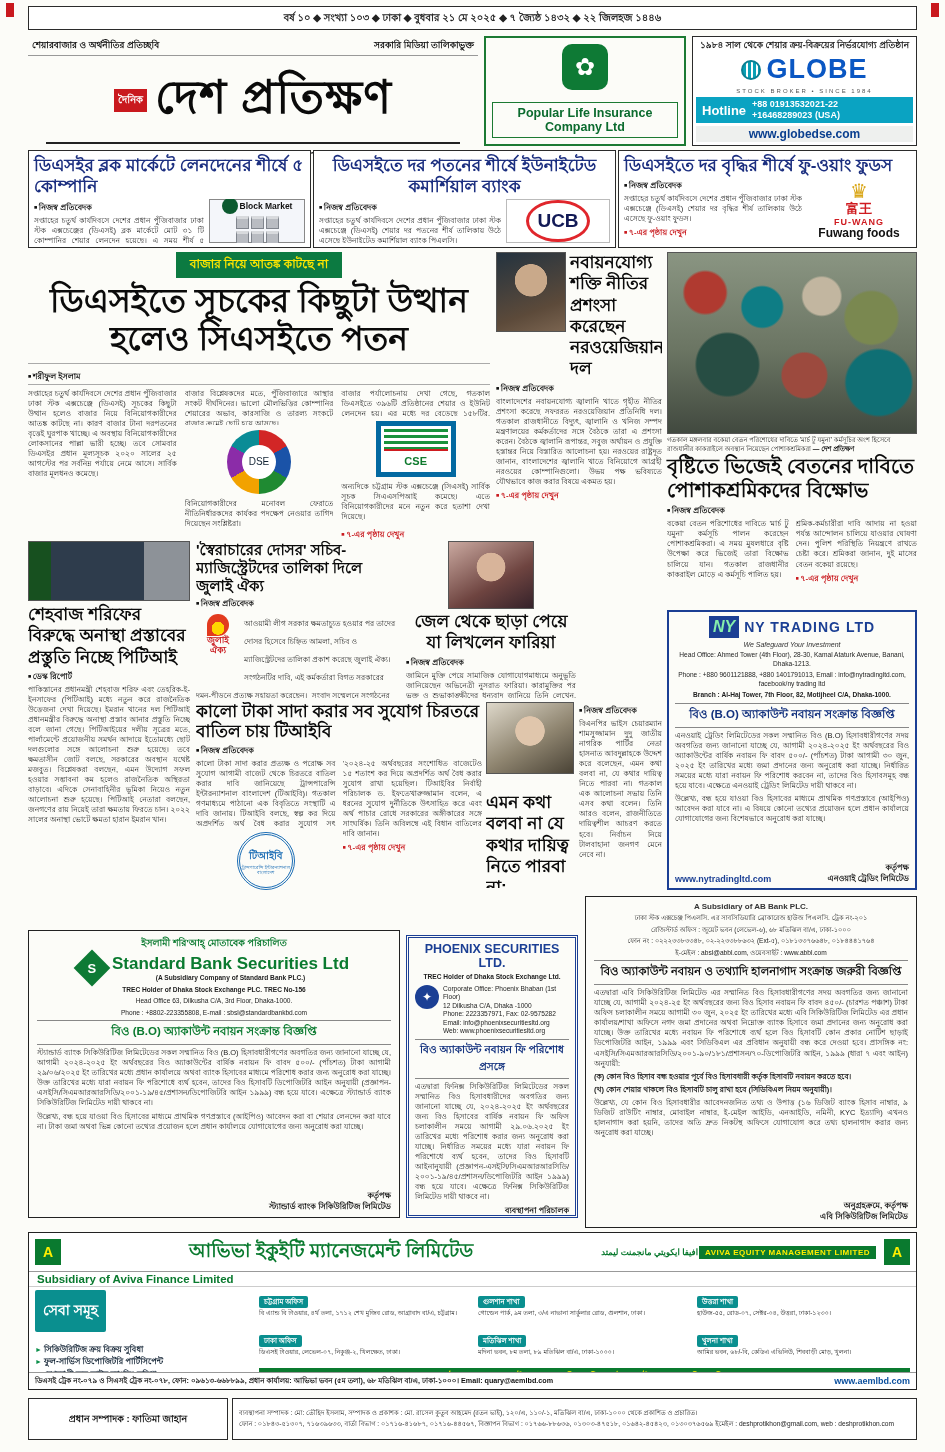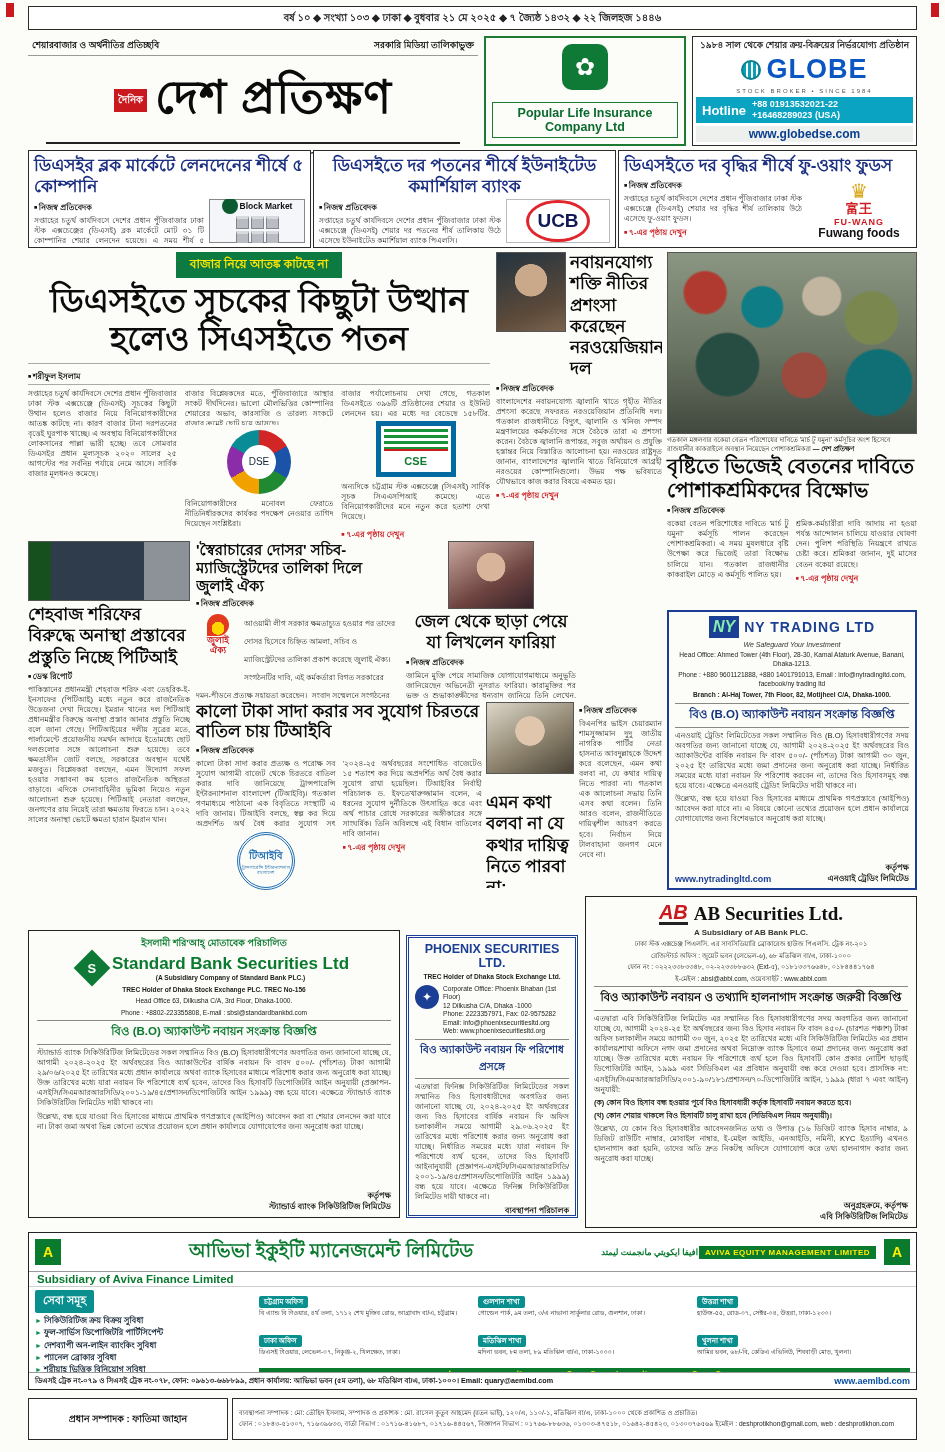--- a/index.html
+++ b/index.html
@@ -116,21 +116,21 @@
   .aviva{border:1.5px solid #222;background:#fff;display:flex;flex-direction:column}
   .av-head{display:flex;align-items:center;gap:8px;padding:3px 6px;border-bottom:1px solid #999}
   .av-mark{width:26px;height:26px;background:#0a7a2f;color:#ffee00;font-weight:bold;display:flex;align-items:center;justify-content:center;font-size:14px;flex:none}
   .av-title{font-size:19px;font-weight:bold;color:#0a7a2f;flex:1;text-align:center}
   .av-right{display:flex;align-items:center;gap:1px}
   .av-ar{font-size:8.5px;color:#0a7a2f;font-weight:bold}
   .av-en{background:#0a7a2f;color:#ffee00;font-size:8px;font-weight:bold;padding:2px 6px;letter-spacing:.5px}
   .av-subsid{font-size:11.5px;font-weight:bold;color:#0a7a2f;padding:1px 8px;border-bottom:1px solid #ccc}
   .av-main{display:flex;flex:1;gap:6px;padding:3px 6px;overflow:hidden}
   .av-services{width:218px;flex:none}
-  .av-schip{display:inline-block;background:#0a8f8f;color:#fff;font-size:11px;font-weight:bold;padding:2px 8px;border-radius:2px;margin-bottom:2px}
+  .av-schip{display:inline-block;background:#0a8f8f;color:#fff;font-size:14px;font-weight:bold;padding:9px 8px;border-radius:2px;margin-bottom:12px}
   .av-sitem{font-size:8.2px;font-weight:bold;color:#123;line-height:1.5}
   .av-sitem::before{content:"► ";color:#0a8f4a;font-size:7px}
   .av-grid{flex:1;display:grid;grid-template-columns:1fr 1fr 1fr;gap:3px 6px;align-content:start}
   .office-h{display:inline-block;background:#0a8f8f;color:#fff;font-size:7px;font-weight:bold;padding:0 5px;border-radius:2px;margin-bottom:1px}
   .office-t{font-size:6.3px;line-height:1.25;color:#222;height:17px;overflow:hidden}
   .av-banner{grid-column:1/4;background:#0a7a2f;color:#ffee00;font-size:9.5px;font-weight:bold;text-align:center;padding:2px 0}
   .av-bottom{display:flex;justify-content:space-between;align-items:center;border-top:1px solid #999;padding:2px 6px;font-size:7.2px;font-weight:bold}
   .av-web{font-size:9px;font-weight:bold;color:#0a4f9e}
   
   .footer{display:flex;gap:4px}
@@ -376,24 +376,20 @@
     <div style="display:flex;justify-content:space-between;align-items:flex-end;margin-top:auto">
       <span class="ny-web">www.nytradingltd.com</span>
       <span class="sign">
         <span>কর্তৃপক্ষ</span>
         <span>এনওয়াই ট্রেডিং লিমিটেড</span>
       </span>
     </div>
   </div>
 
   <div class="abs abad clip" style="left:585px;top:896px;width:332px;height:332px">
-    <div class="ab-brandrow">
-      <span class="ab-mark">AB</span>
-      <span class="ab-name">AB Securities Ltd.</span>
-    </div>
     <div class="ab-sub">A Subsidiary of AB Bank PLC.</div>
     <div class="t65" style="text-align:center">ঢাকা স্টক এক্সচেঞ্জ পিএলসি. এর সাবসিডিয়ারি ব্রোকারেজ হাউজ পিএলসি. ট্রেক নং-২০১</div>
     <div class="t65" style="text-align:center">রেজিস্টার্ড অফিস : জুয়েট ভবন (লেভেল-৬), ৬৮ মতিঝিল বা/এ, ঢাকা-১০০০</div>
     <div class="t65" style="text-align:center">ফোন নং : ০২২২৩৩৮৩৩৪৮, ০২-২২৩৩৮৮৬৩২ (Ext-৫), ০১৮১৩৩৭৬৬৪৮, ০১৮৪৪৪১৭৬৪</div>
     <div class="t65" style="text-align:center">ই-মেইল : absl@abbl.com, ওয়েবসাইট : www.abbl.com</div>
     <div class="ad-title" style="color:#111">বিও অ্যাকাউন্ট নবায়ন ও তথ্যাদি হালনাগাদ সংক্রান্ত জরুরী বিজ্ঞপ্তি</div>
     <div class="t7">এতদ্বারা এবি সিকিউরিটিজ লিমিটেড এর সম্মানিত বিও হিসাবধারীগণের সদয় অবগতির জন্য জানানো যাচ্ছে যে, আগামী ২০২৪-২৫ ইং অর্থবছরের জন্য বিও হিসাব নবায়ন ফি বাবদ ৪৫০/- (চারশত পঞ্চাশ) টাকা অফিস চলাকালীন সময়ে আগামী ৩০ জুন, ২০২৫ ইং তারিখের মধ্যে এবি সিকিউরিটিজ লিমিটেড এর প্রধান কার্যালয়/শাখা অফিসে নগদ জমা প্রদানের অথবা নিম্নোক্ত ব্যাংক হিসাবে জমা প্রদানের জন্য অনুরোধ করা যাচ্ছে। উক্ত তারিখের মধ্যে নবায়ন ফি পরিশোধে ব্যর্থ হলে বিও হিসাবটি কোন প্রকার নোটিশ ছাড়াই ডিপোজিটরি আইন, ১৯৯৯ এবং সিডিবিএল এর প্রবিধান অনুযায়ী বন্ধ করে দেওয়া হবে। প্রাসঙ্গিক নং: এসইসি/সিএমআরআরসিডি/২০০১-৯০/১৮১/প্রশাসন/৭০-ডিপোজিটরি আইন, ১৯৯৯ (ধারা ৭ এবং আইন) অনুযায়ী:</div>
     <div class="t7" style="font-weight:bold">(ক) কোন বিও হিসাব বন্ধ হওয়ার পূর্বে বিও হিসাবধারী কর্তৃক হিসাবটি নবায়ন করতে হবে।</div>
     <div class="t7" style="font-weight:bold">(খ) কোন শেয়ার থাকলে বিও হিসাবটি চালু রাখা হবে (সিডিবিএল নিয়ম অনুযায়ী)।</div>
     <div class="t7">উল্লেখ্য, যে কোন বিও হিসাবধারীর আবেদনজনিত তথ্য ও উপাত্ত (১৬ ডিজিট ব্যাংক হিসাব নাম্বার, ৯ ডিজিট রাউটিং নাম্বার, মোবাইল নাম্বার, ই-মেইল আইডি, এনআইডি, নমিনী, KYC ইত্যাদি) এখনও হালনাগাদ করা হয়নি, তাদের অতি দ্রুত নিকটস্থ অফিসে যোগাযোগ করে তথ্য হালনাগাদ করার জন্য অনুরোধ করা যাচ্ছে।</div>

